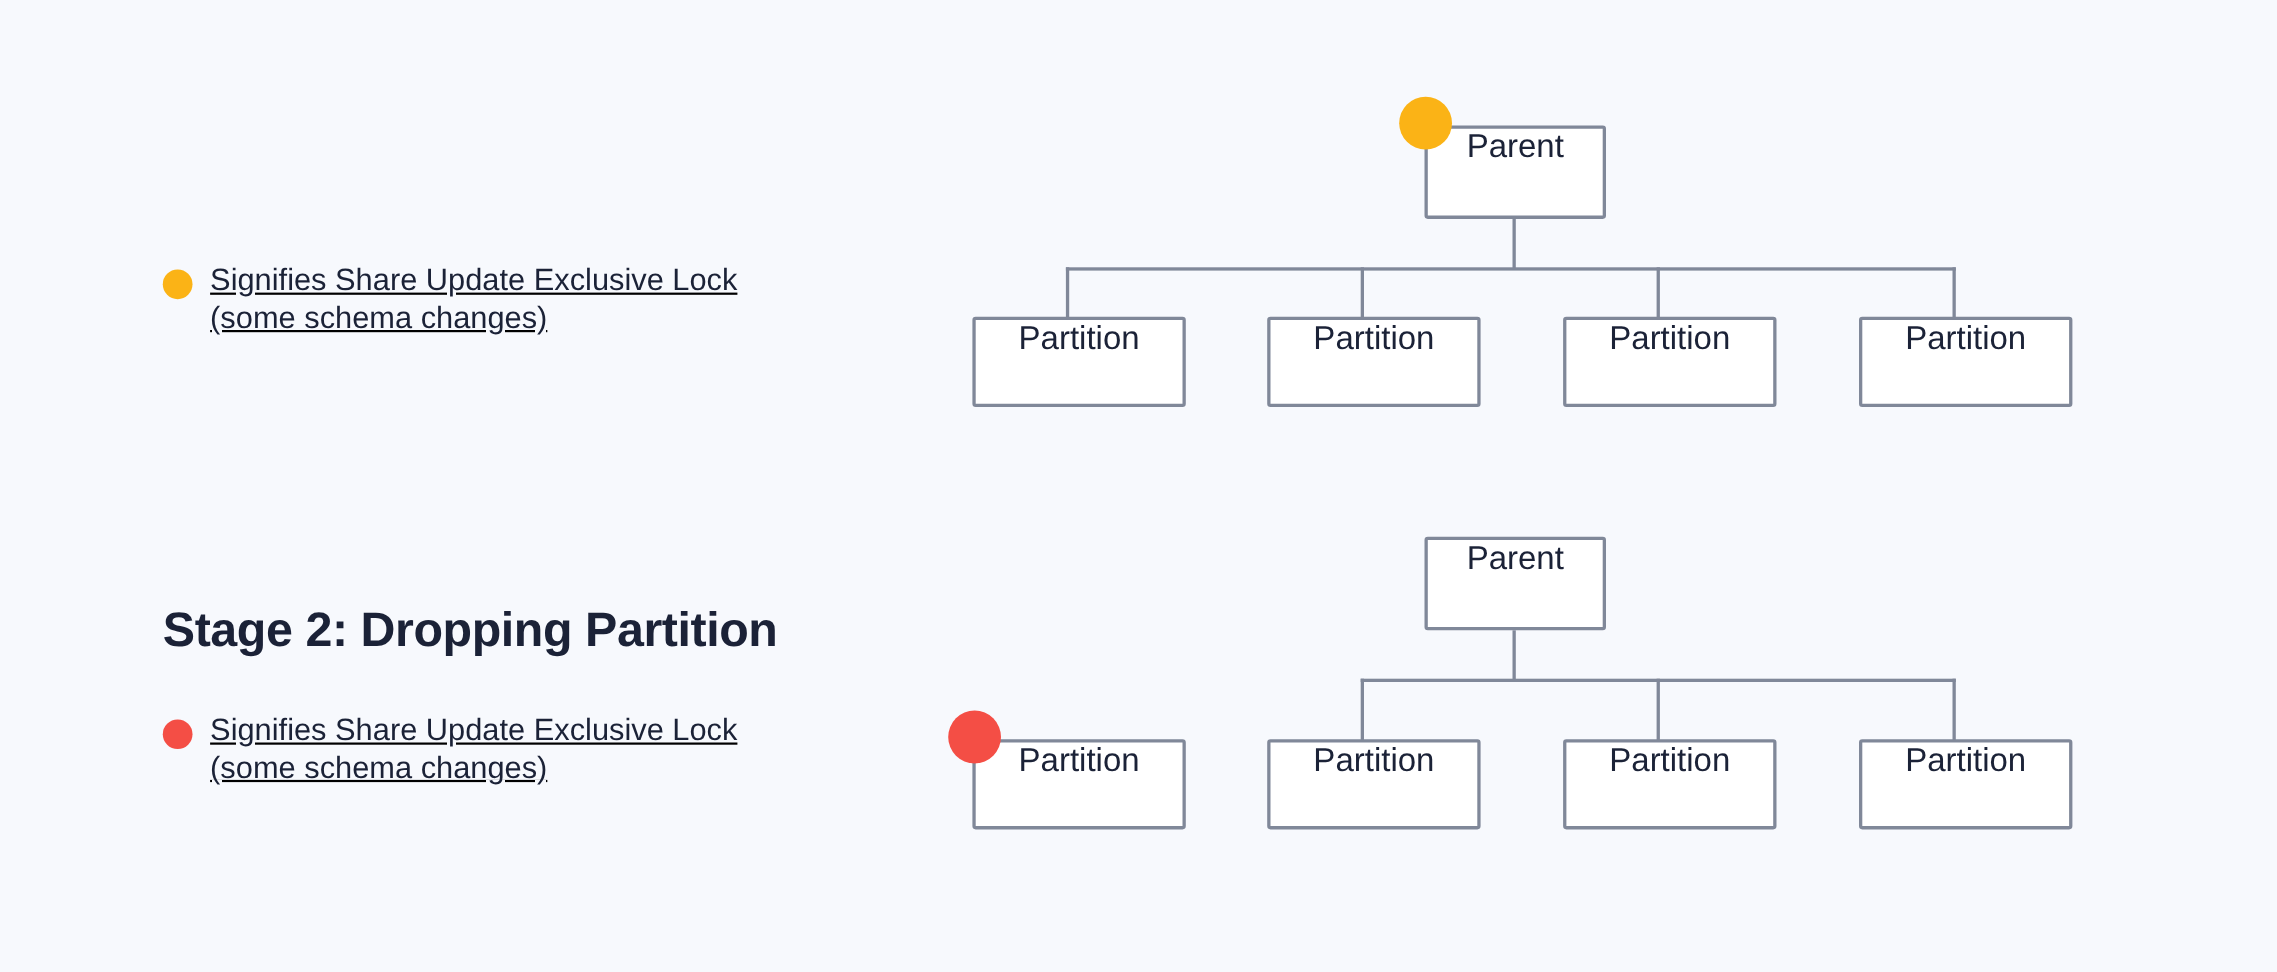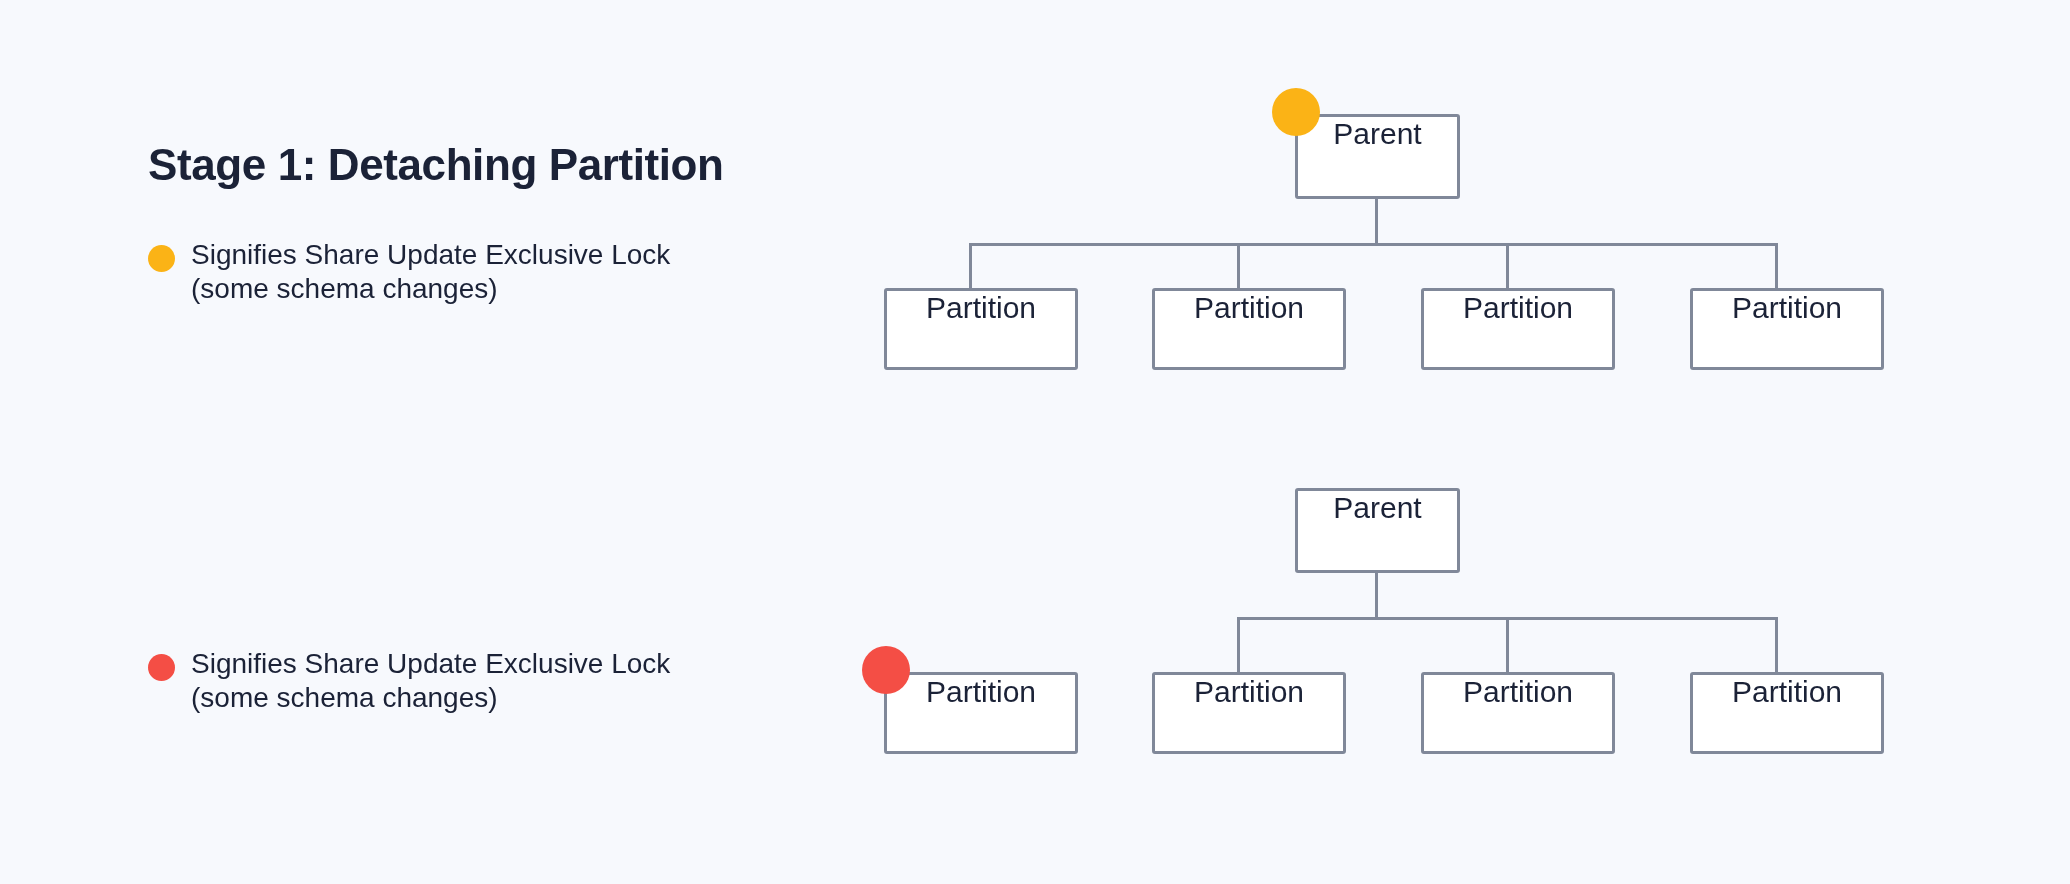--- a/index.html
+++ b/index.html
@@ -11,21 +11,21 @@
   }
   .canvas{position:relative;width:2070px;height:884px;}
 
   
   .stage-title{
     position:absolute;
     font-size:44px;font-weight:bold;
     color:#1B2237;letter-spacing:-0.4px;
     white-space:nowrap;
   }
-  .legend{position:absolute;display:flex;align-items:flex-start;gap:16px;}
+  .legend{position:absolute;display:flex;align-items:flex-start;gap:16px;text-decoration:underline;}
   .legend-dot{
     width:27px;height:27px;border-radius:50%;
     flex:0 0 27px;margin-top:7px;
   }
   .legend-dot.yellow{background:#FBB316;}
   .legend-dot.red{background:#F44E45;}
   .legend-text{
     font-size:28px;line-height:1.22;color:#1B2237;
     white-space:pre-line;
   }
@@ -49,21 +49,20 @@
     z-index:3;
   }
   .node-dot.yellow{background:#FBB316;}
   .node-dot.red{background:#F44E45;}
 </style>
 </head>
 <body>
 
 <div class="canvas">
 
-  <div class="stage-title" style="left:148px;top:140px;">Stage 1: Detaching Partition</div>
 
   <div class="legend" style="left:148px;top:238px;width:640px;">
     <span class="legend-dot yellow"></span>
     <span class="legend-text">Signifies Share Update Exclusive Lock
 (some schema changes)</span>
   </div>
 
   <div class="node" style="left:1295px;top:114px;width:165px;height:85px;">
     <span>Parent</span>
   </div>
@@ -82,20 +81,21 @@
   <div class="node" style="left:1152px;top:288px;width:194px;height:82px;">
     <span>Partition</span>
   </div>
   <div class="node" style="left:1421px;top:288px;width:194px;height:82px;">
     <span>Partition</span>
   </div>
   <div class="node" style="left:1690px;top:288px;width:194px;height:82px;">
     <span>Partition</span>
   </div>
 
+  <div class="stage-title" style="left:148px;top:548px;">Stage 2: Dropping Partition</div>
 
   <div class="legend" style="left:148px;top:647px;width:640px;">
     <span class="legend-dot red"></span>
     <span class="legend-text">Signifies Share Update Exclusive Lock
 (some schema changes)</span>
   </div>
 
   <div class="node" style="left:1295px;top:488px;width:165px;height:85px;">
     <span>Parent</span>
   </div>

